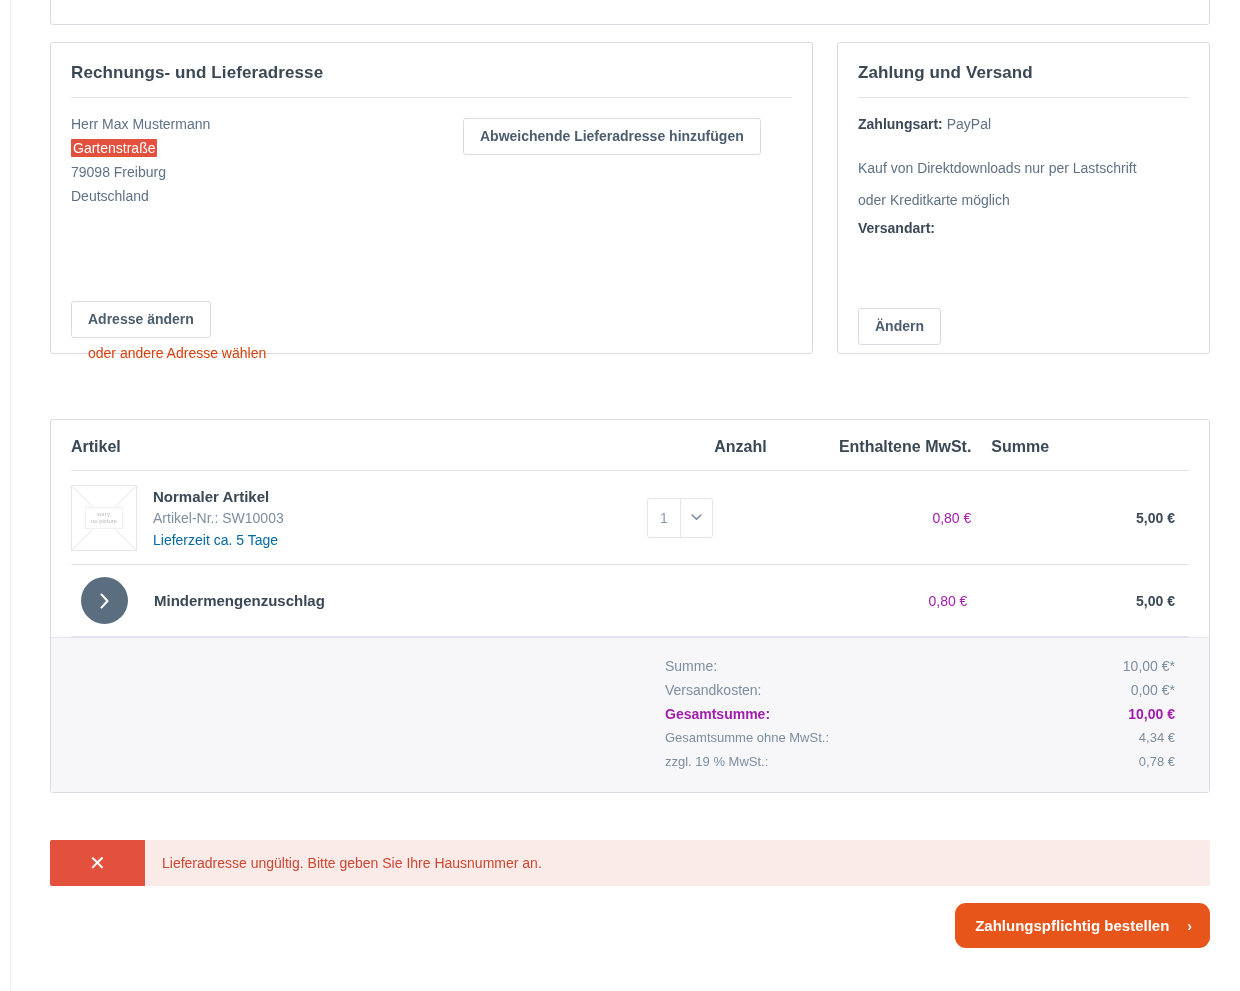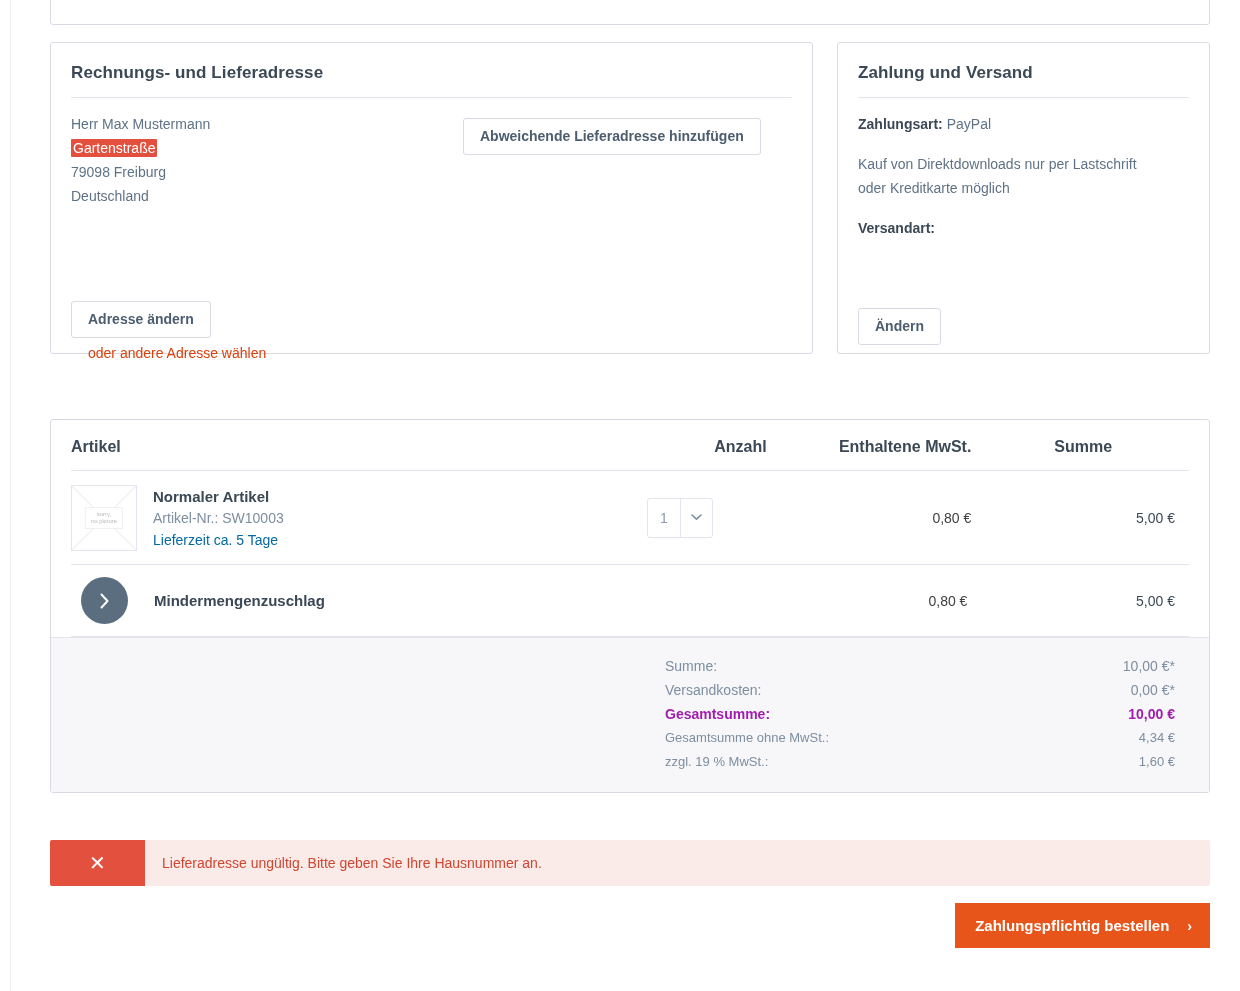--- a/index.html
+++ b/index.html
@@ -113,21 +113,21 @@
     top: 302px;
     color: #d9400b;
     text-decoration: none;
     font-size: 14px;
     cursor: pointer;
   }
 
   
   .pay-line { margin: 0 0 16px 0; line-height: 24px; }
   .pay-line b { color: #3b4856; }
-  .pay-note { margin: 0 0 16px 0; line-height: 24px; max-width: 310px; }
+  .pay-note { margin: 0 0 0 0; line-height: 32px; max-width: 310px; }
   .btn-change-payment {
     position: absolute;
     left: 20px;
     top: 265px;
   }
 
   
   .basket {
     position: absolute;
     left: 50px;
@@ -152,25 +152,25 @@
   }
   .bk-row.last { border-bottom: 1px solid #e4e4ee; gap: 8px; }
 
   .c-article { width: 577px; display: flex; align-items: center; }
   .c-qty     { width: 120px; text-align: left; }
   .c-tax     { width: 225px; text-align: right; }
   .c-sum     { width: 198px; text-align: right; }
 
   .bk-head .c-qty { text-align: right; padding-left: 10px; }
   .bk-head .c-tax { text-align: right; padding-right: 20px;}
-  .bk-head .c-sum { text-align: center; padding-right: 14px; }
+  .bk-head .c-sum { text-align: left; padding-right: 14px; }
 
   .bk-row .c-tax { padding-right: 20px; }
-  .bk-row .c-sum { padding-right: 14px; font-weight: normal; color: #3b4856; }
-  .bk-row .c-tax { color: #404040; }
+  .bk-row .c-sum { padding-right: 14px; font-weight: bold; color: #3b4856; }
+  .bk-row .c-tax { color: #a21caf; }
 
   .row-product { height: 94px; }
   .row-surcharge { height: 72px; }
 
   .thumb {
     width: 66px; height: 66px;
     border: 1px solid #e4e4ee;
     background: #fff;
     position: relative;
     flex: none;
@@ -294,21 +294,21 @@
     display: flex;
     justify-content: flex-end;
   }
   .btn-submit {
     background: #e8551a;
     border: none;
     color: #fff;
     font-family: inherit;
     font-size: 15px;
     font-weight: bold;
-    border-radius: 0;
+    border-radius: 11px;
     padding: 0 18px 0 20px;
     height: 45px;
     display: flex;
     align-items: center;
     gap: 18px;
     cursor: pointer;
     justify-content: flex-end;
   }
   .btn-submit .chev { font-size: 14px; font-weight: bold; }
 </style>
@@ -428,21 +428,21 @@
         <div class="tot-row bold">
           <div class="tot-label">Gesamtsumme:</div>
           <div class="tot-value">10,00 €</div>
         </div>
         <div class="tot-row small">
           <div class="tot-label">Gesamtsumme ohne MwSt.:</div>
           <div class="tot-value">4,34 €</div>
         </div>
         <div class="tot-row small">
           <div class="tot-label">zzgl. 19 % MwSt.:</div>
-          <div class="tot-value">1,60 €</div>
+          <div class="tot-value">0,78 €</div>
         </div>
       </div>
 
     </div>
   </div>
 
   <div class="error-bar">
     <div class="error-icon">✕</div>
     <div class="error-text">Lieferadresse ungültig. Bitte geben Sie Ihre Hausnummer an.</div>
   </div>

